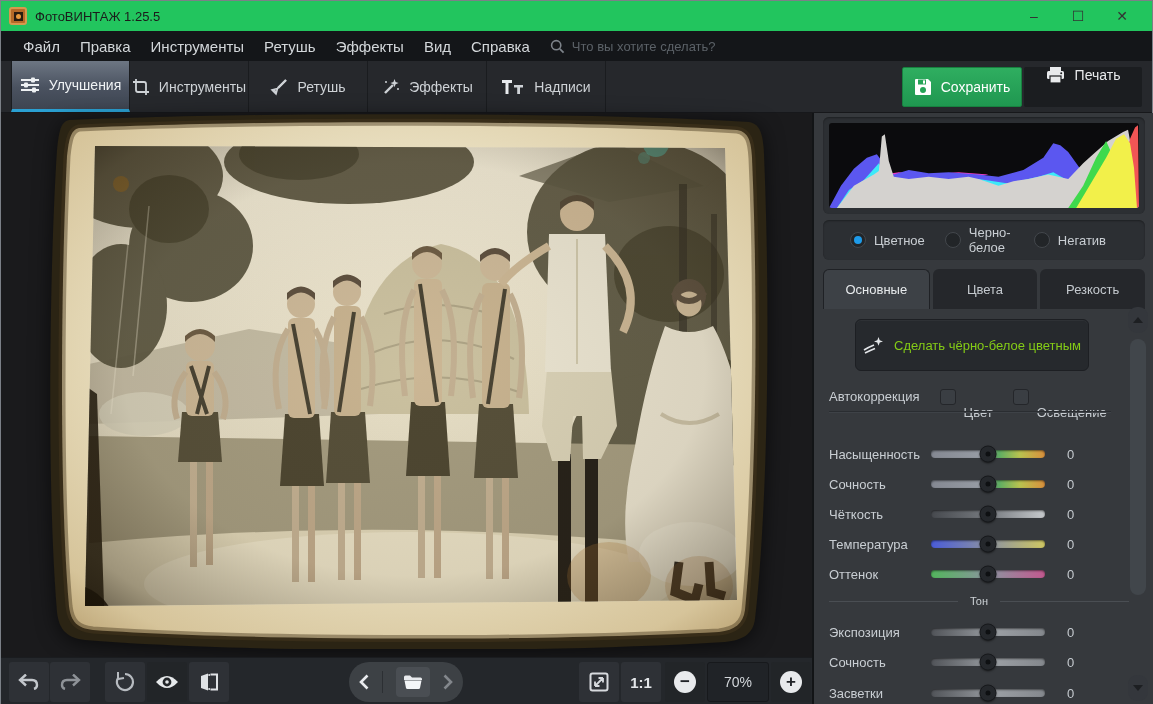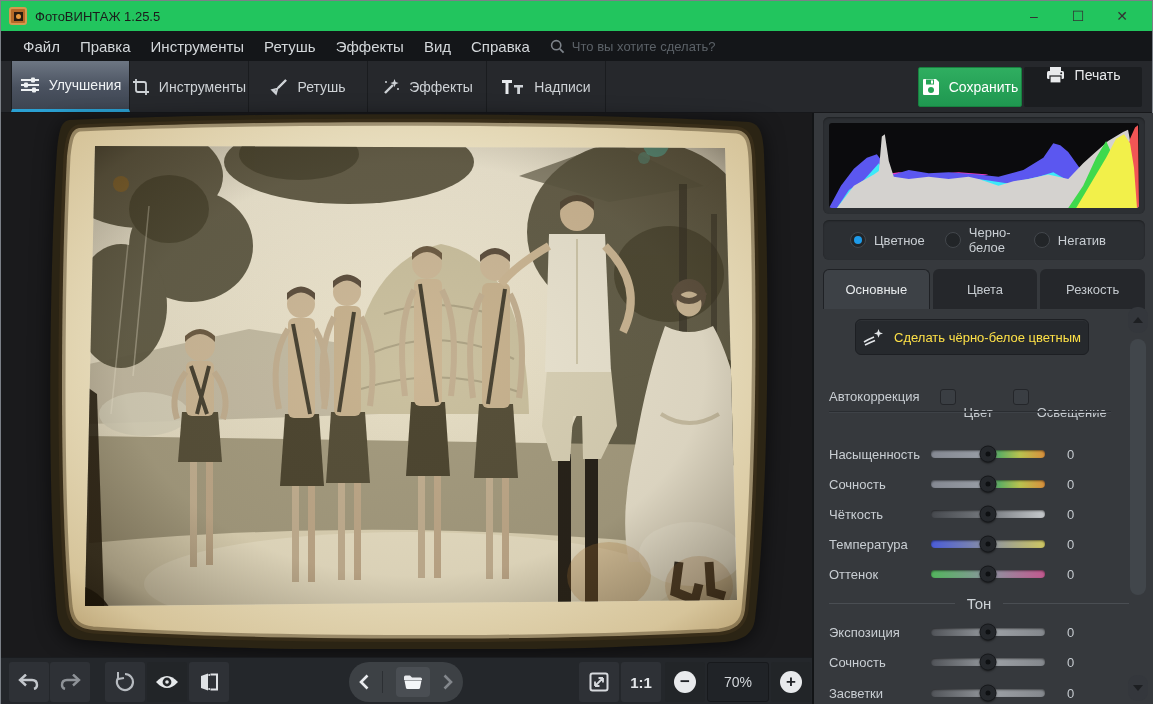--- a/index.html
+++ b/index.html
@@ -23,21 +23,21 @@
   .menusearch input { background:transparent; border:none; outline:none; color:#c6cace; font-size:13px; width:190px; }
   .menusearch input::placeholder { color:#5b6167; }
 
   
   .tabbar { position:absolute; left:0; top:60px; width:100%; height:52px; background:#26282c; display:flex; align-items:stretch; padding-left:10px; border-bottom:1px solid #17181b; }
   .mtab { width:119px; display:flex; align-items:center; justify-content:center; gap:9px; color:#ced2d6; font-size:14px; border-right:1px solid #1a1c1f; position:relative; cursor:default; }
   .mtab:first-child { border-left:1px solid #1a1c1f; }
   .mtab.active { background:linear-gradient(180deg,#6d7683 0%,#4a5260 55%,#3e4551 100%); border-bottom:3px solid #2aa0d2; color:#f0f3f5; }
   .mtab svg { flex:0 0 auto; }
   .tabactions { margin-left:auto; display:flex; align-items:center; gap:2px; padding-right:10px; }
-  .btn-save { width:104px; height:40px; background:linear-gradient(180deg,#2fae60,#1f9750); border:1px solid #17813f; border-radius:2px; color:#fff; font-size:14px; display:flex; align-items:center; justify-content:center; gap:9px; }
+  .btn-save { width:120px; height:40px; background:linear-gradient(180deg,#2fae60,#1f9750); border:1px solid #17813f; border-radius:2px; color:#fff; font-size:14px; display:flex; align-items:center; justify-content:center; gap:9px; }
   .btn-print { width:118px; height:40px; background:#1b1d20; color:#e8eaec; font-size:14px; display:flex; align-items:flex-start; justify-content:center; gap:10px; border-radius:2px; }
 
   
   .canvas { position:absolute; left:0; top:112px; width:811px; height:544px; background:#1a1a1c; }
   .photo { position:absolute; left:48px; top:1px; width:720px; height:535px; filter:drop-shadow(0 3px 10px rgba(0,0,0,.6)); }
 
   
   .bottombar { position:absolute; left:0; top:656px; width:811px; height:48px; background:#24272b; border-top:1px solid #1a1c1f; }
   .bbtn { position:absolute; top:4px; width:40px; height:40px; background:#2e3136; border-radius:3px; display:flex; align-items:center; justify-content:center; color:#c3c7cc; }
   .bbtn.dark { background:#222528; }
@@ -55,39 +55,39 @@
   .histbox { width:100%; height:100%; background:#0b0b0d; border-radius:3px; overflow:hidden; }
   .moderow { position:absolute; left:9px; top:107px; width:322px; height:40px; display:flex; align-items:center; padding:0 27px; gap:8px; }
   .radio { width:16px; height:16px; border-radius:50%; background:#222528; border:1px solid #43474c; position:relative; flex:0 0 auto; }
   .radio.sel::after { content:""; position:absolute; left:3px; top:3px; width:8px; height:8px; border-radius:50%; background:#1e9be9; }
   .radiolbl { color:#c9ced3; font-size:13px; margin-right:12px; }
   .subtabs { position:absolute; left:9px; top:156px; width:322px; height:40px; display:flex; gap:3px; }
   .stab { flex:1; border-radius:6px 6px 0 0; background:#25272b; color:#c4c9ce; font-size:13px; display:flex; align-items:center; justify-content:center; }
   .stab.active { background:#3d4146; border:1px solid #1f2125; border-bottom:none; color:#e7eaec; }
 
   .panelbody { position:absolute; left:0; top:196px; width:342px; height:396px; }
-  .colorize { position:absolute; left:41px; top:10px; width:234px; height:36px; background:#26292d; border:1px solid #1d1f23; border-radius:6px; color:#fde047; font-size:13px; display:flex; align-items:center; justify-content:center; gap:9px; box-shadow:0 1px 0 rgba(255,255,255,.04) inset; }
+  .colorize { position:absolute; left:41px; top:10px; width:234px; height:52px; background:#26292d; border:1px solid #1d1f23; border-radius:6px; color:#84cc16; font-size:13px; display:flex; align-items:center; justify-content:center; gap:9px; box-shadow:0 1px 0 rgba(255,255,255,.04) inset; }
   .autorow { position:absolute; left:15px; top:64px; width:300px; display:flex; align-items:center; }
   .autolbl { color:#c9ced3; font-size:13px; }
   .cb { width:16px; height:16px; background:#3a3e43; border:1px solid #24262a; border-radius:3px; margin:0 8px 0 20px; flex:0 0 auto; }
   .cblbl { color:#c9ced3; font-size:13px;margin-top:32px; }
   .divider { position:absolute; left:15px; top:102px; width:282px; height:1px; background:#2a2d31; box-shadow:0 1px 0 #3e4247; }
 
   .srow { position:absolute; left:15px; width:300px; height:22px; display:flex; align-items:center; }
   .slbl { width:102px; color:#c9ced3; font-size:13px; }
   .track { position:relative; width:114px; height:8px; border-radius:4px; box-shadow:inset 0 1px 2px rgba(0,0,0,.5); }
   .knob { position:absolute; left:50%; top:50%; transform:translate(-50%,-50%); width:17px; height:17px; border-radius:50%; background:#25282c; border:1px solid #17191c; box-shadow:0 1px 2px rgba(0,0,0,.5); }
   .knob::after { content:""; position:absolute; left:5px; top:5px; width:5px; height:5px; border-radius:50%; background:#0e1012; }
   .sval { margin-left:22px; color:#c4c9ce; font-size:13px; }
   .tr-sat  { background:linear-gradient(90deg,#84889251 , #848892 0%, #979ca4 44%, #5fae62 60%, #b9c24f 78%, #d98f3c 100%); }
   .tr-clar { background:linear-gradient(90deg,#46494e 0%, #7c8085 55%, #c7cacd 100%); }
   .tr-temp { background:linear-gradient(90deg,#4a5cd8 0%, #8d93a0 52%, #cfc763 100%); }
   .tr-tint { background:linear-gradient(90deg,#53b55d 0%, #8d93a0 52%, #c2598f 100%); }
   .tr-tone { background:linear-gradient(90deg,#515459 0%, #9b9fa4 55%, #84888d 100%); }
-  .tonehdr { position:absolute; left:15px; width:300px; display:flex; align-items:center; gap:12px; color:#cdd2d6; font-size:15px; }
+  .tonehdr { position:absolute; left:15px; width:300px; display:flex; align-items:center; gap:12px; color:#cdd2d6; font-size:11px; }
   .tonehdr .line { flex:1; height:1px; background:#4a4e53; }
 
   .vscroll { position:absolute; right:4px; top:194px; width:22px; height:394px; }
   .sbtn { position:absolute; left:0; width:20px; height:26px; background:#34373c; border-radius:9px; display:flex; align-items:center; justify-content:center; }
   .sthumb { position:absolute; left:2px; top:32px; width:16px; height:256px; background:#41464b; border-radius:8px; }
   .arrow-up { width:0; height:0; border-left:5px solid transparent; border-right:5px solid transparent; border-bottom:6px solid #1d1f22; }
   .arrow-dn { width:0; height:0; border-left:5px solid transparent; border-right:5px solid transparent; border-top:6px solid #1d1f22; }
 </style>
 </head>
 <body>

